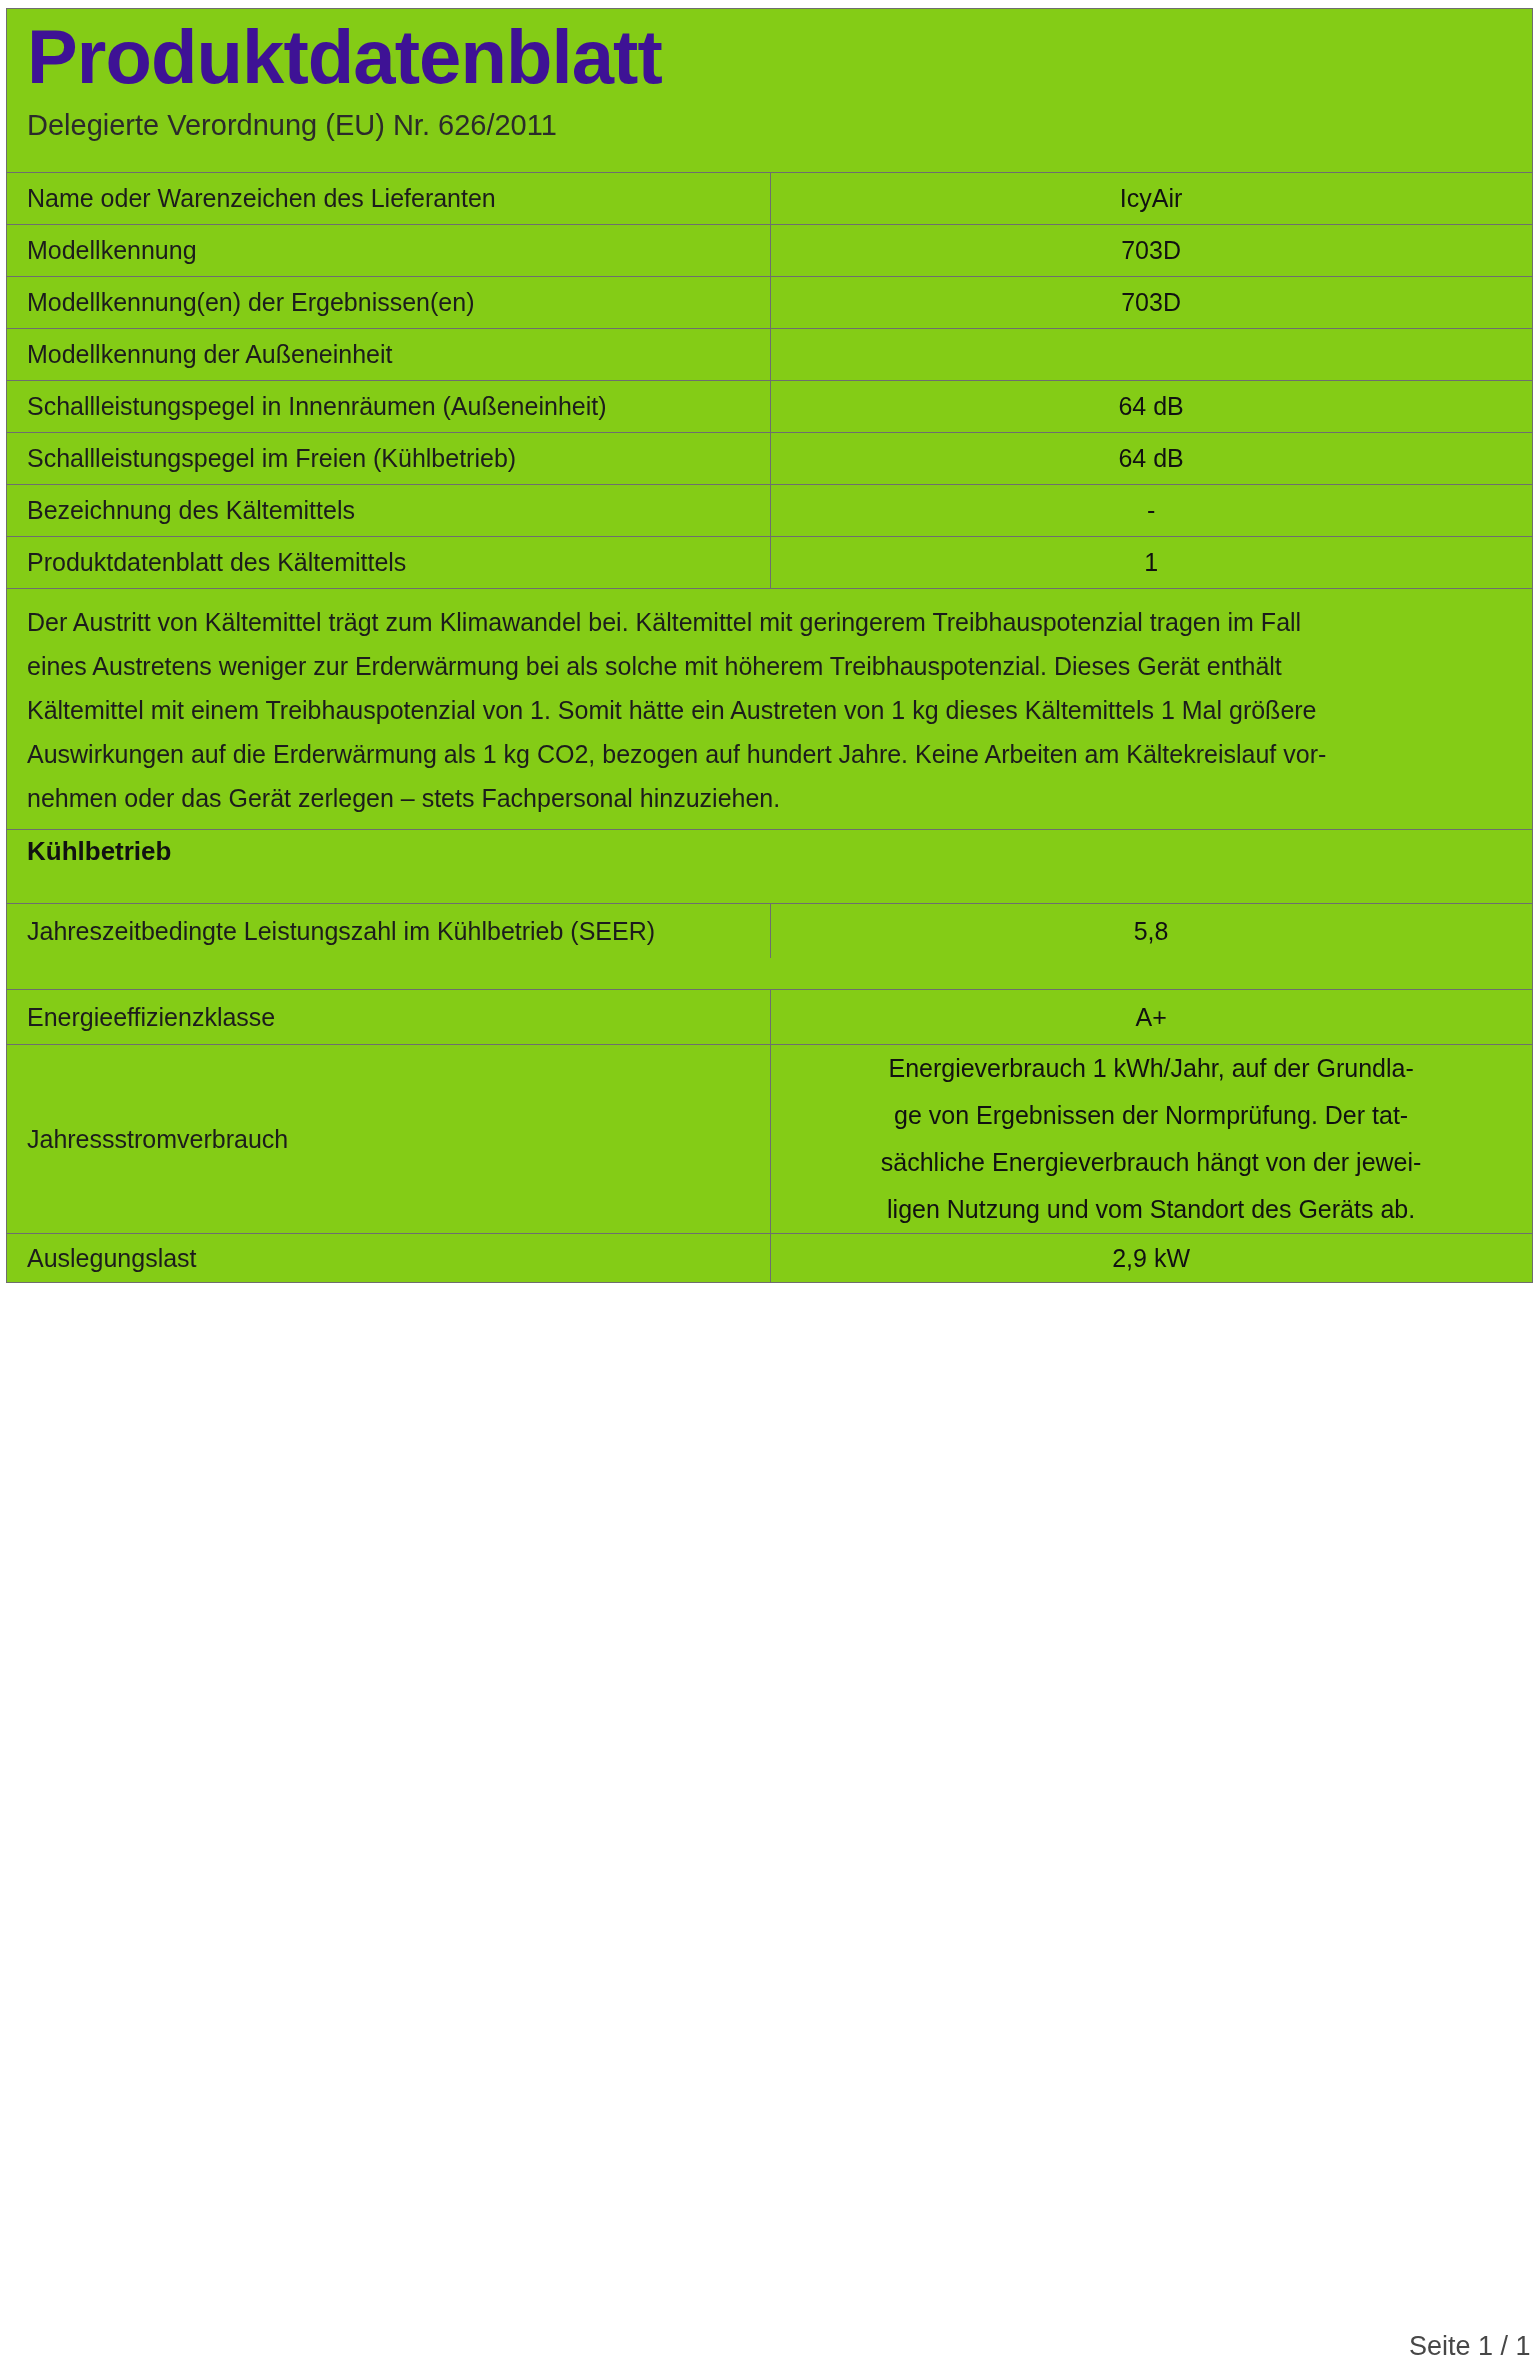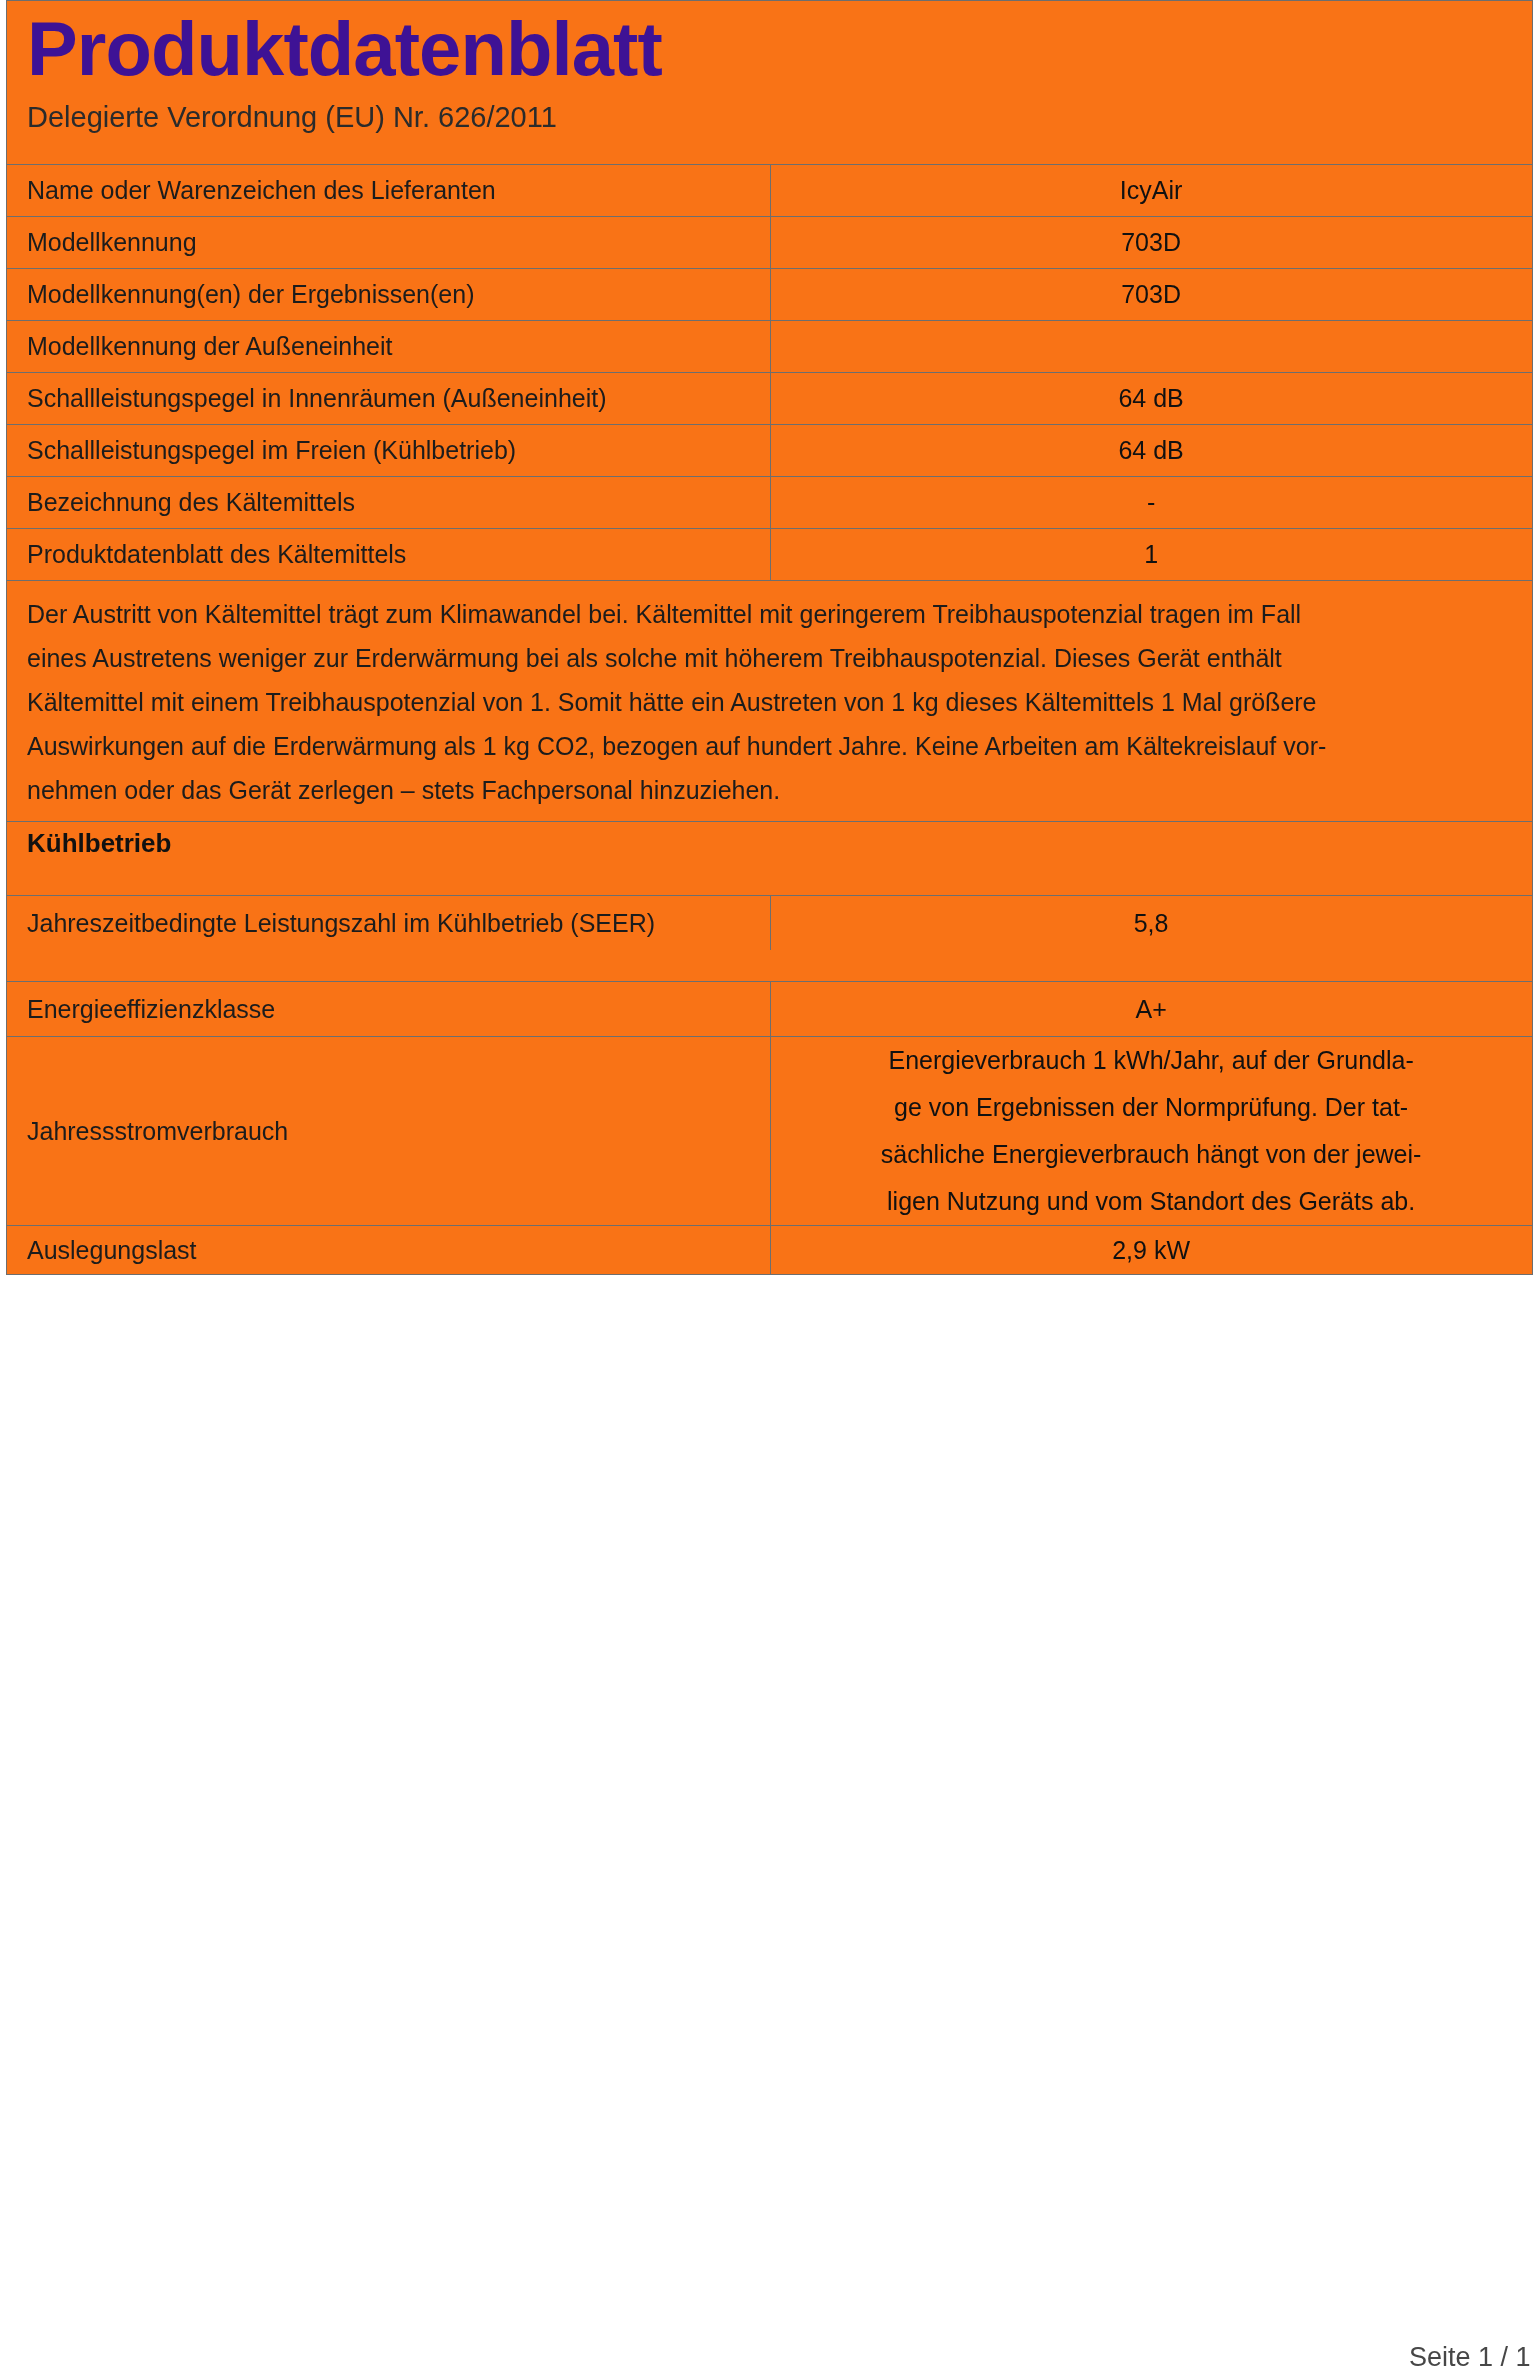--- a/index.html
+++ b/index.html
@@ -10,25 +10,25 @@
   body {
     width: 1538px;
     height: 2375px;
     position: relative;
     font-family: "Liberation Sans", sans-serif;
     color: #1c1c1c;
   }
   .doc-table {
     position: absolute;
     left: 5.6px;
-    top: 0;
+    top: 8px;
     width: 1527px;
     border: 1.9px solid #6e6e6e;
     box-sizing: border-box;
-    background: #f97316;
+    background: #84cc16;
   }
   .title-block {
     height: 163px;
     box-sizing: border-box;
     padding: 7.4px 0 0 20.4px;
   }
   .page-title {
     margin: 0;
     font-size: 76px;
     line-height: 1.08;
@@ -90,21 +90,21 @@
     align-items: center;
     padding-left: 20.4px;
     font-size: 26px;
     font-weight: bold;
     color: #111111;
     text-align: center;
   }
   .page-footer {
     position: absolute;
     right: 7.4px;
-    bottom: 2px;
+    bottom: 13px;
     font-size: 27px;
     color: #474747;
   }
 </style>
 </head>
 <body>
 
 <div class="doc-table">
 
   <div class="title-block">

